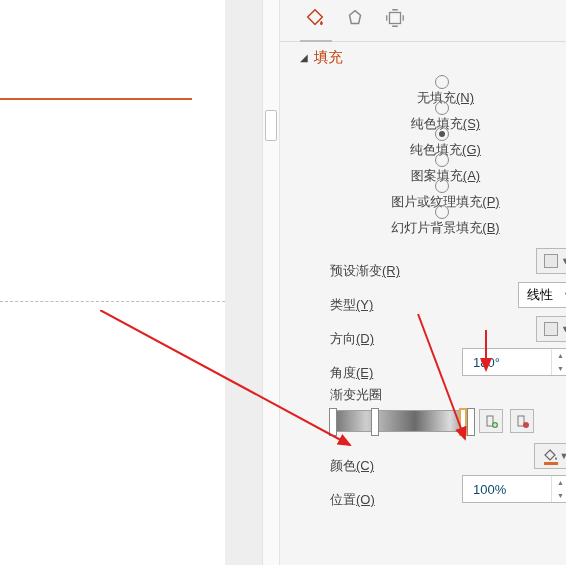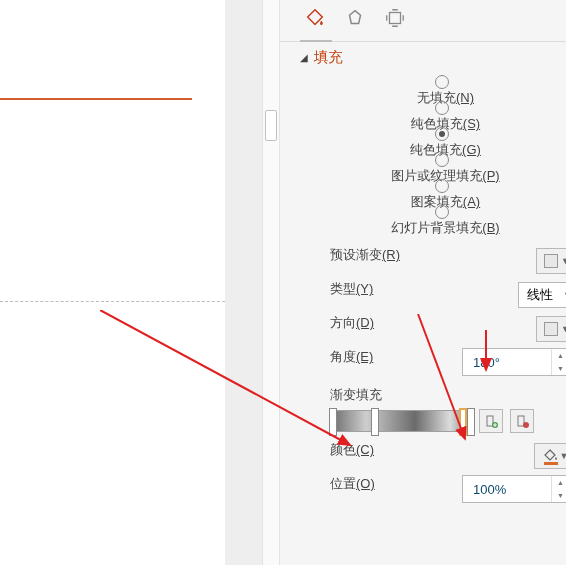--- a/index.html
+++ b/index.html
@@ -30,21 +30,21 @@
 .section-title { color: #c2410c; font-size: 14.5px; font-weight: 500; }
 
 .options { padding-left: 45px; padding-top: 6px; }
 .radio-row { display: flex; align-items: center; height: 26px; cursor: pointer; flex-direction: column; }
 .radio { width: 14px; height: 14px; border: 1px solid #888; border-radius: 50%; margin-right: 8px; display: flex; align-items: center; justify-content: center; flex-shrink: 0; }
 .radio.checked::after { content: ''; width: 6px; height: 6px; background: #555; border-radius: 50%; }
 .radio-label { color: #444; }
 .radio-label u { text-decoration: underline; }
 
 .props { padding-left: 50px; padding-top: 15px; }
-.prop-row { display: flex; align-items: flex-start; height: 34px; position: relative; }
+.prop-row { display: flex; align-items: flex-end; height: 34px; position: relative; }
 .prop-label { flex: 1; color: #444; }
 
 .swatch-btn { position: absolute; right: -12px; top: 2px; width: 42px; height: 26px; border: 1px solid #b8b8b8; background: #f0f0f0; display: flex; align-items: center; justify-content: center; gap: 3px; }
 .swatch { width: 14px; height: 14px; border: 1px solid #999; background: #e8e8e8; }
 .dd-arrow { font-size: 9px; color: #666; }
 
 .select-btn { position: absolute; right: -12px; top: 2px; width: 60px; height: 26px; border: 1px solid #b8b8b8; background: #fff; display: flex; align-items: center; justify-content: space-between; padding: 0 5px 0 8px; }
 
 .spinner { position: absolute; right: -12px; top: 0; width: 116px; height: 28px; border: 1px solid #b8b8b8; background: #fff; display: flex; align-items: center; }
 .spinner input { border: none; background: transparent; width: 88px; padding-left: 10px; font-size: 13px; color: #0c4a6e; outline: none; }
@@ -115,25 +115,25 @@
     <div class="radio-row">
       <span class="radio"></span>
       <span class="radio-label"><span>纯色填充</span><u>(S)</u></span>
     </div>
     <div class="radio-row">
       <span class="radio checked"></span>
       <span class="radio-label"><span>纯色填充</span><u>(G)</u></span>
     </div>
     <div class="radio-row">
       <span class="radio"></span>
+      <span class="radio-label"><span>图案填充</span><u>(A)</u></span>
+    </div>
+    <div class="radio-row">
+      <span class="radio"></span>
       <span class="radio-label"><span>图片或纹理填充</span><u>(P)</u></span>
-    </div>
-    <div class="radio-row">
-      <span class="radio"></span>
-      <span class="radio-label"><span>图案填充</span><u>(A)</u></span>
     </div>
     <div class="radio-row">
       <span class="radio"></span>
       <span class="radio-label"><span>幻灯片背景填充</span><u>(B)</u></span>
     </div>
   </div>
 
   <div class="props">
 
     <div class="prop-row">
@@ -167,21 +167,21 @@
         <div class="spin-btns">
           <span class="spin-up">▲</span>
           <span class="spin-down">▼</span>
         </div>
       </div>
     </div>
 
   </div>
 
   <div class="stops-row">
-    <span class="stops-label">渐变填充</span>
+    <span class="stops-label">渐变光圈</span>
     <div class="stops-wrap">
       <div class="gradient-bar">
         <div class="stop-handle" style="left:-2px"></div>
         <div class="stop-handle" style="left:40px"></div>
         <div class="stop-handle sel" style="left:128px"></div>
         <div class="stop-handle" style="left:136px"></div>
       </div>
       <div class="stop-add">
         <svg width="14" height="14" viewBox="0 0 14 14">
             <rect x="3" y="2" width="6" height="10" fill="none" stroke="#7a7a7a"></rect>

